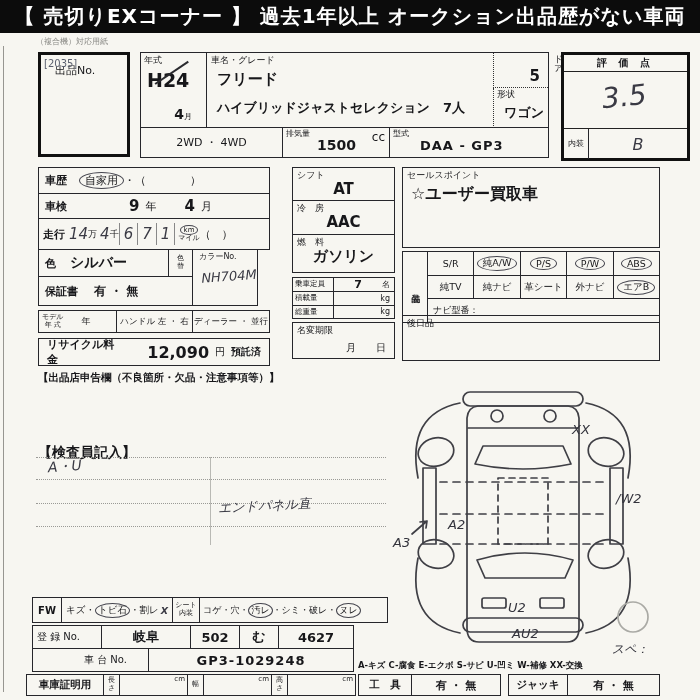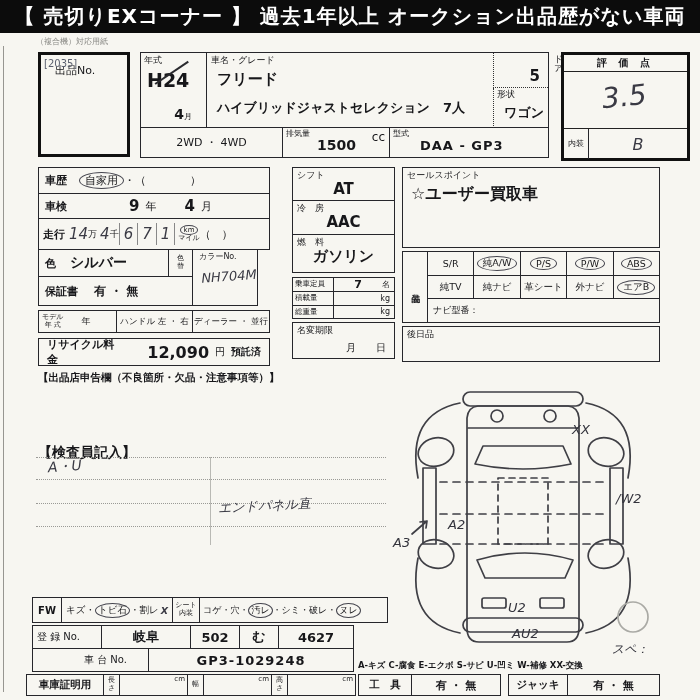--- a/index.html
+++ b/index.html
@@ -223,21 +223,21 @@
         <span class="equipcell">
             <span>外ナビ</span>
           </span>
         <span class="equipcell">
             <span class="oval">エアB</span>
           </span>
       </div>
       <div class="row" style="flex:1;padding-left:5px;font-size:9px;">ナビ型番：</div>
     </div>
   </div>
-  <div class="box" style="left:402px;top:326px;width:258px;height:36px;">
+  <div class="box" style="left:402px;top:315px;width:258px;height:46px;">
     <div class="lbl" style="padding:3px 0 0 4px;">後日品</div>
   </div>
 
   <div class="abs b" style="left:38px;top:444px;font-size:14px;">【検査員記入】</div>
   <div class="rule" style="left:36px;top:457px;width:350px;"></div>
   <div class="rule" style="left:36px;top:479px;width:350px;"></div>
   <div class="rule" style="left:36px;top:503px;width:350px;"></div>
   <div class="rule" style="left:36px;top:526px;width:350px;"></div>
   <div class="abs" style="left:210px;top:457px;width:1px;height:88px;background:#b9b9b4;"></div>
   <div class="abs hand" style="left:48px;top:458px;font-size:14px;transform:rotate(-4deg);">A・U</div>

